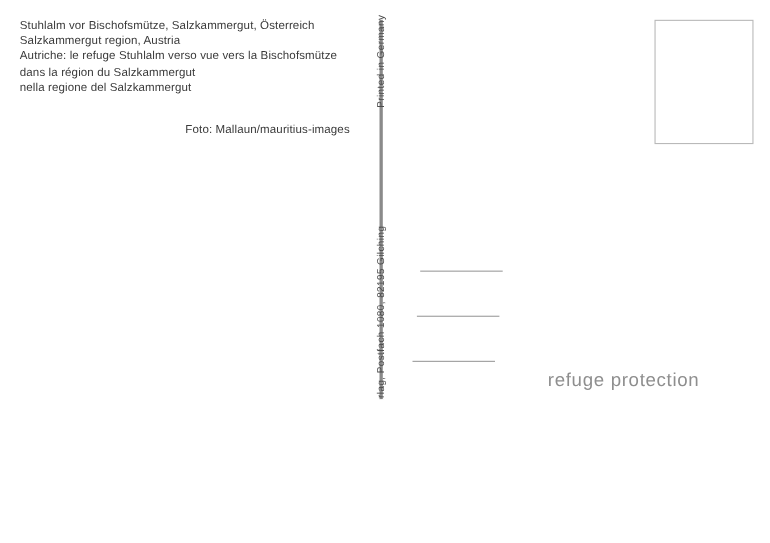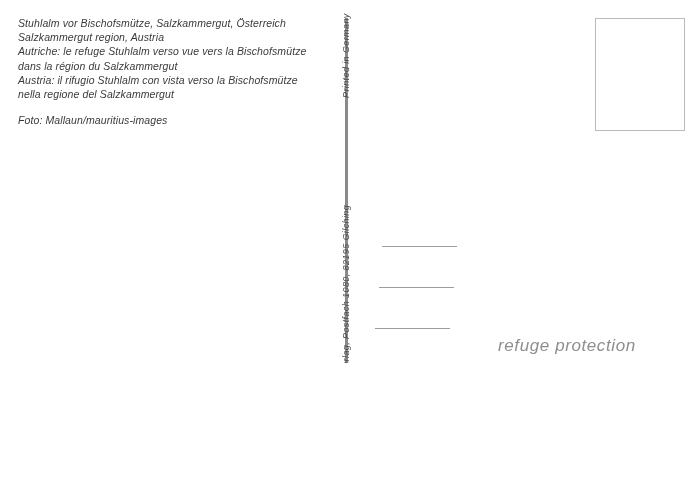--- a/index.html
+++ b/index.html
@@ -10,44 +10,44 @@
   body {
     font-family: "Liberation Sans", sans-serif;
   }
   .postcard {
     position: relative;
     width: 700px;
     height: 363px;
     background: #ffffff;
     overflow: hidden;
     box-sizing: border-box;
-    font-style: italic;
   }
 
   
   .caption-block {
     position: absolute;
     left: 18px;
     top: 16px;
     width: 300px;
   }
   .caption-line {
     font-size: 10.5px;
     line-height: 14.2px;
     color: #3a3a3a;
     letter-spacing: 0.1px;
     white-space: nowrap;
   }
   .caption-credit {
-    margin-top: 12px;
+    margin-top: 24px;
     font-size: 10.5px;
     line-height: 14.2px;
     color: #3a3a3a;
     letter-spacing: 0.1px;
     white-space: nowrap;
+    text-align: right;
   }
 
   
   .divider-bar {
     position: absolute;
     left: 345px;
     top: 18px;
     width: 3px;
     height: 410px;
     background: #8a8a8a;
@@ -129,21 +129,20 @@
 </head>
 <body>
 
 <div class="postcard">
 
   <div class="caption-block">
     <div class="caption-line">Stuhlalm vor Bischofsmütze, Salzkammergut, Österreich</div>
     <div class="caption-line">Salzkammergut region, Austria</div>
     <div class="caption-line">Autriche: le refuge Stuhlalm verso vue vers la Bischofsmütze</div>
     <div class="caption-line">dans la région du Salzkammergut</div>
-    <div class="caption-line">Austria: il rifugio Stuhlalm con vista verso la Bischofsmütze</div>
     <div class="caption-line">nella regione del Salzkammergut</div>
     <div class="caption-credit">Foto: Mallaun/mauritius-images</div>
   </div>
 
   <div class="divider-bar"></div>
 
   <div class="vtext vtext-printed">Printed in Germany</div>
   <div class="vtext vtext-publisher">© A. Korsch Verlag, Postfach 1080, 82195 Gilching</div>
 
   <div class="stamp-box"></div>

